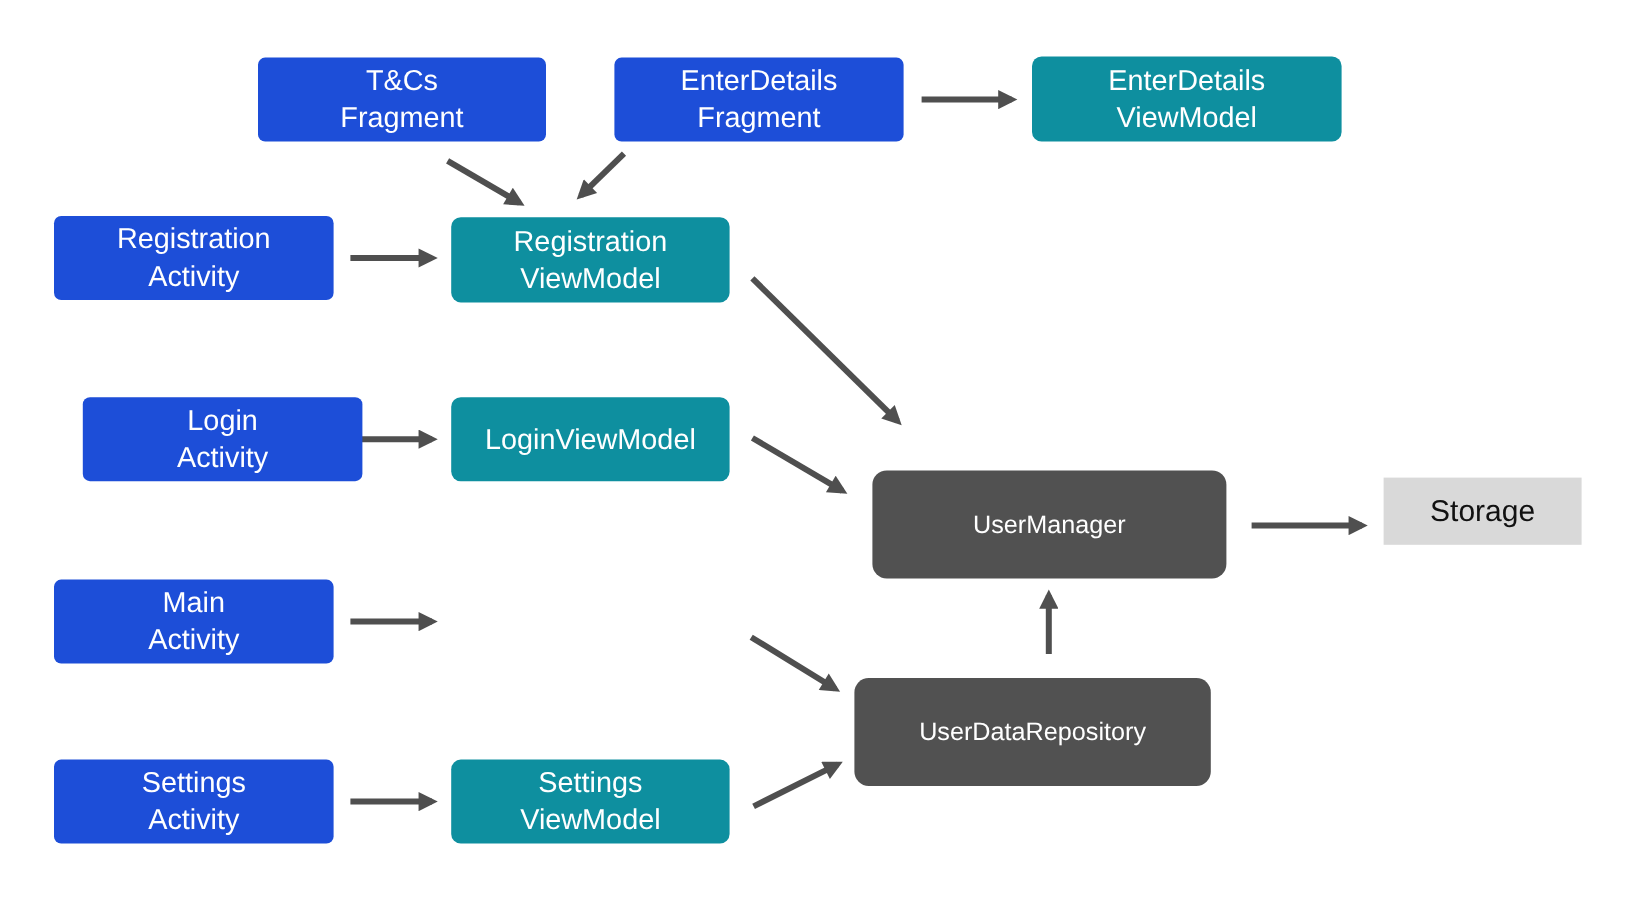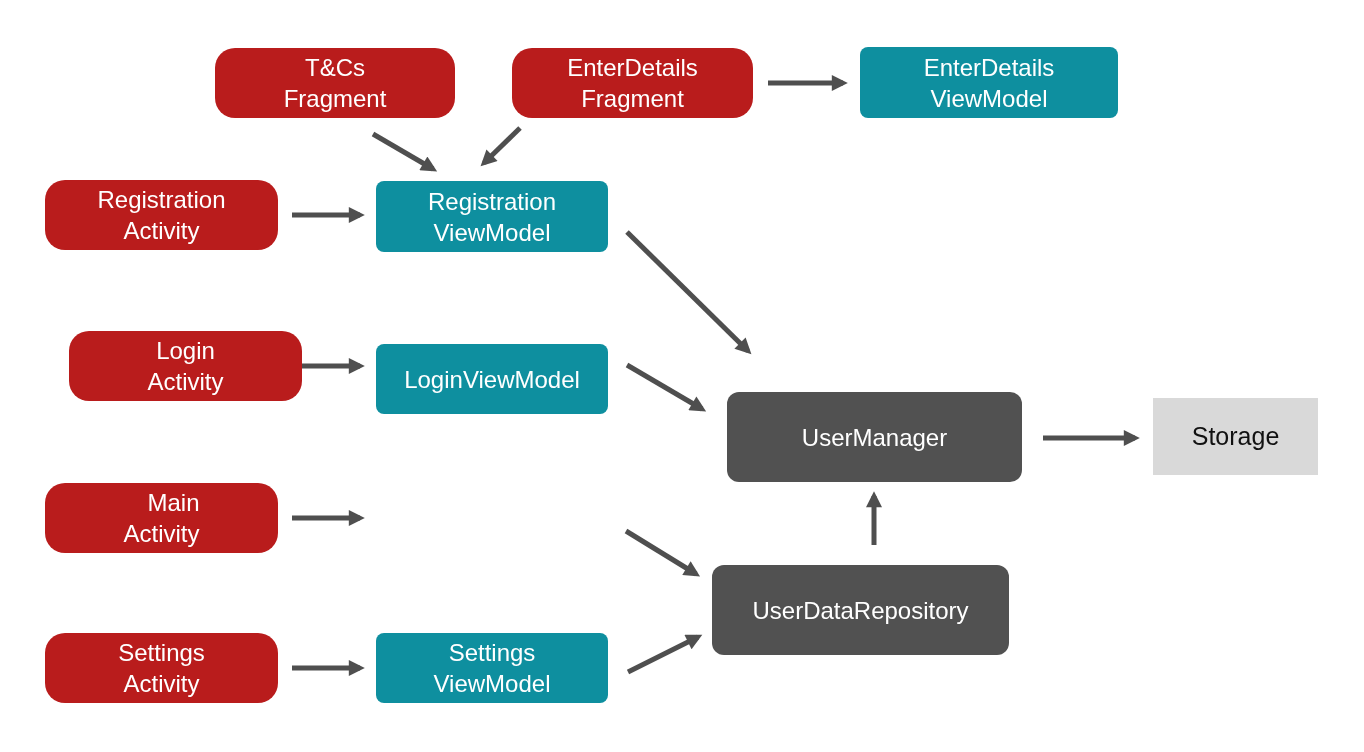--- a/index.html
+++ b/index.html
@@ -13,23 +13,23 @@
   .edges-layer{position:absolute;left:0;top:0;width:1364px;height:752px;}
   .node{
     position:absolute;
     display:flex;align-items:center;justify-content:center;
     text-align:center;
     color:#ffffff;
     font-size:24px;line-height:31px;
     white-space:pre-line;
     box-sizing:border-box;
   }
-  .node-green{background:#b91c1c;border-radius:20px;}
+  .node-green{background:#1d4ed8;border-radius:6px;}
   .node-teal{background:#0e8f9f;border-radius:8px;}
-  .node-dark{background:#515151;border-radius:12px;font-size:24px;}
+  .node-dark{background:#515151;border-radius:12px;font-size:21px;}
   .node-light{background:#d9d9d9;border-radius:0;color:#111111;font-size:25px;}
 </style>
 </head>
 <body>
 
 <div class="canvas">
 
   <svg class="edges-layer" width="1364" height="752" viewBox="0 0 1364 752" xmlns="http://www.w3.org/2000/svg">
     <defs>
       <marker id="ah" viewBox="0 0 10 10" refX="7" refY="5" markerWidth="4" markerHeight="3.2" orient="auto" markerUnits="strokeWidth">
@@ -76,25 +76,25 @@
   <div class="node node-teal" style="left:376px;top:181px;width:232px;height:71px;">
     <span>Registration
 ViewModel</span>
   </div>
 
   <div class="node node-green" style="left:45px;top:331px;width:233px;height:70px;margin-left:24px;">
     <span>Login
 Activity</span>
   </div>
 
-  <div class="node node-teal" style="left:376px;top:344px;width:232px;height:70px;">
+  <div class="node node-teal" style="left:376px;top:331px;width:232px;height:70px;">
     <span>LoginViewModel</span>
   </div>
 
-  <div class="node node-green" style="left:45px;top:483px;width:233px;height:70px;text-align:right;">
+  <div class="node node-green" style="left:45px;top:483px;width:233px;height:70px;">
     <span>Main
 Activity</span>
   </div>
 
 
   <div class="node node-green" style="left:45px;top:633px;width:233px;height:70px;">
     <span>Settings
 Activity</span>
   </div>
 
@@ -104,17 +104,17 @@
   </div>
 
   <div class="node node-dark" style="left:727px;top:392px;width:295px;height:90px;">
     <span>UserManager</span>
   </div>
 
   <div class="node node-dark" style="left:712px;top:565px;width:297px;height:90px;">
     <span>UserDataRepository</span>
   </div>
 
-  <div class="node node-light" style="left:1153px;top:398px;width:165px;height:77px;">
+  <div class="node node-light" style="left:1153px;top:398px;width:165px;height:56px;">
     <span>Storage</span>
   </div>
 
 </div>
 
 </body></html>

